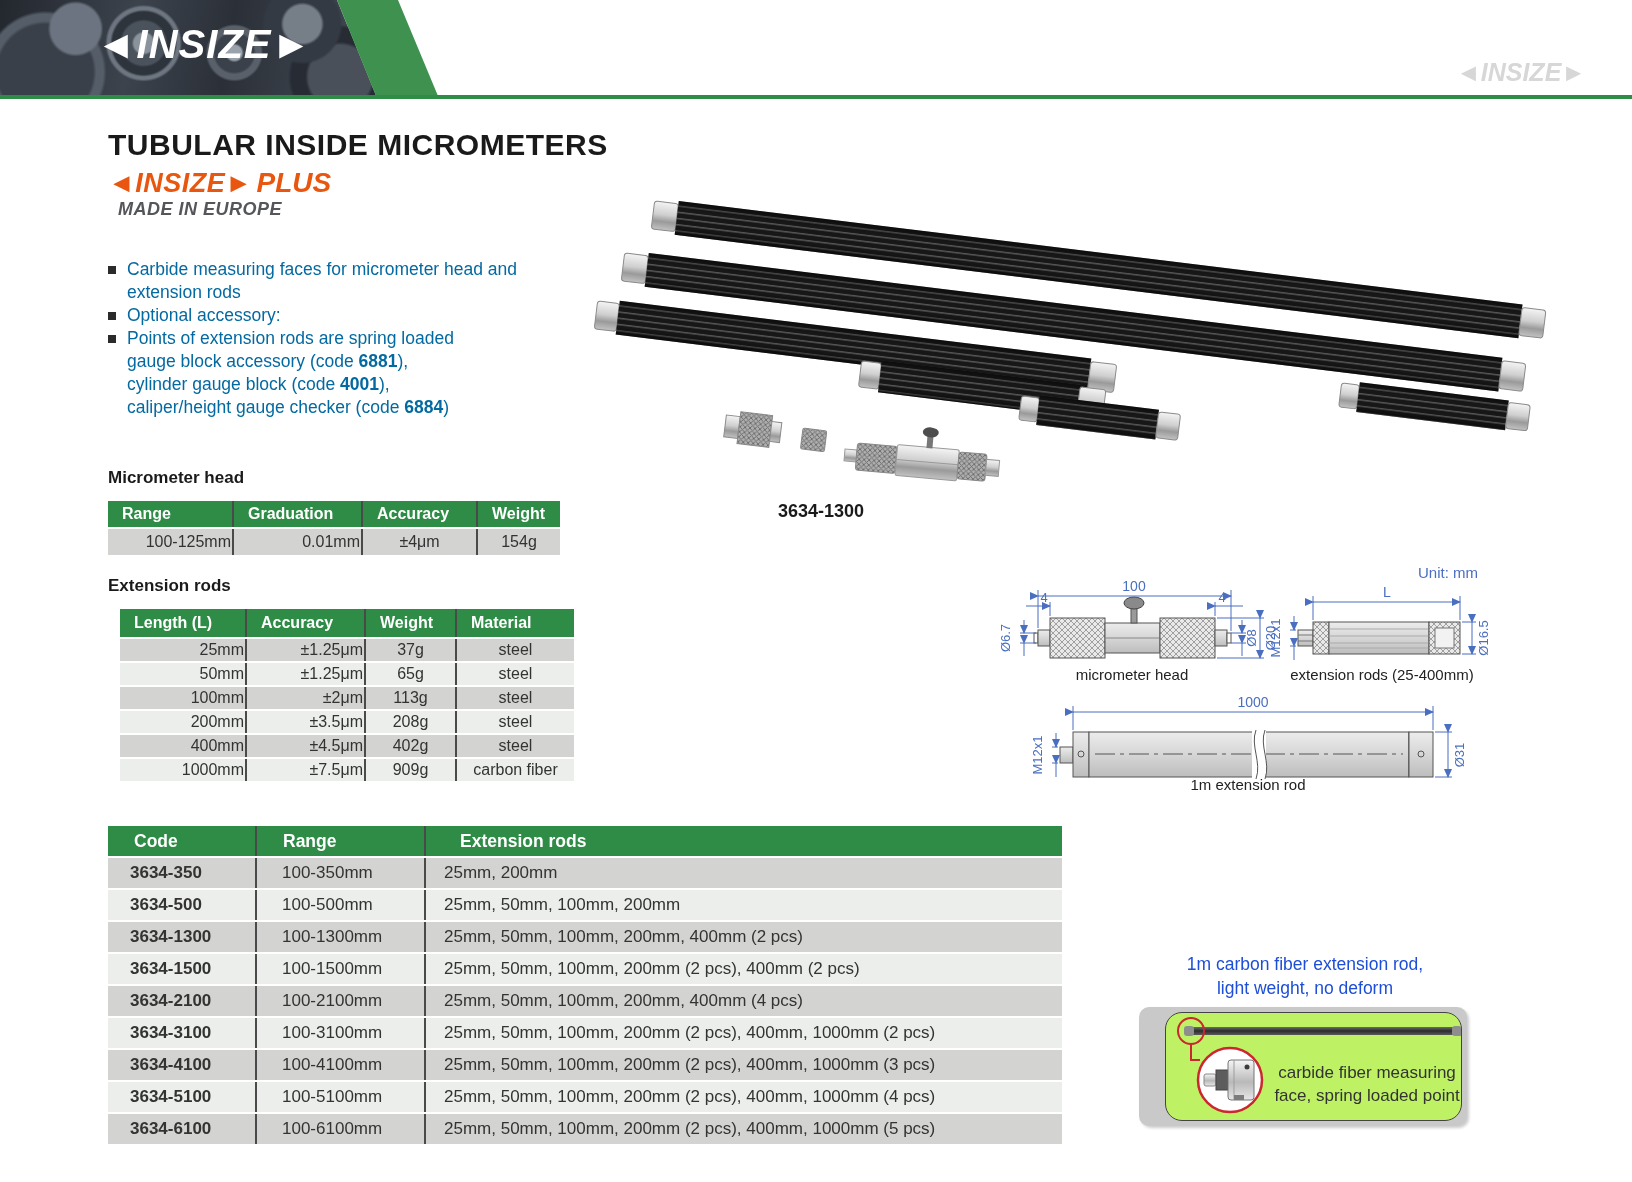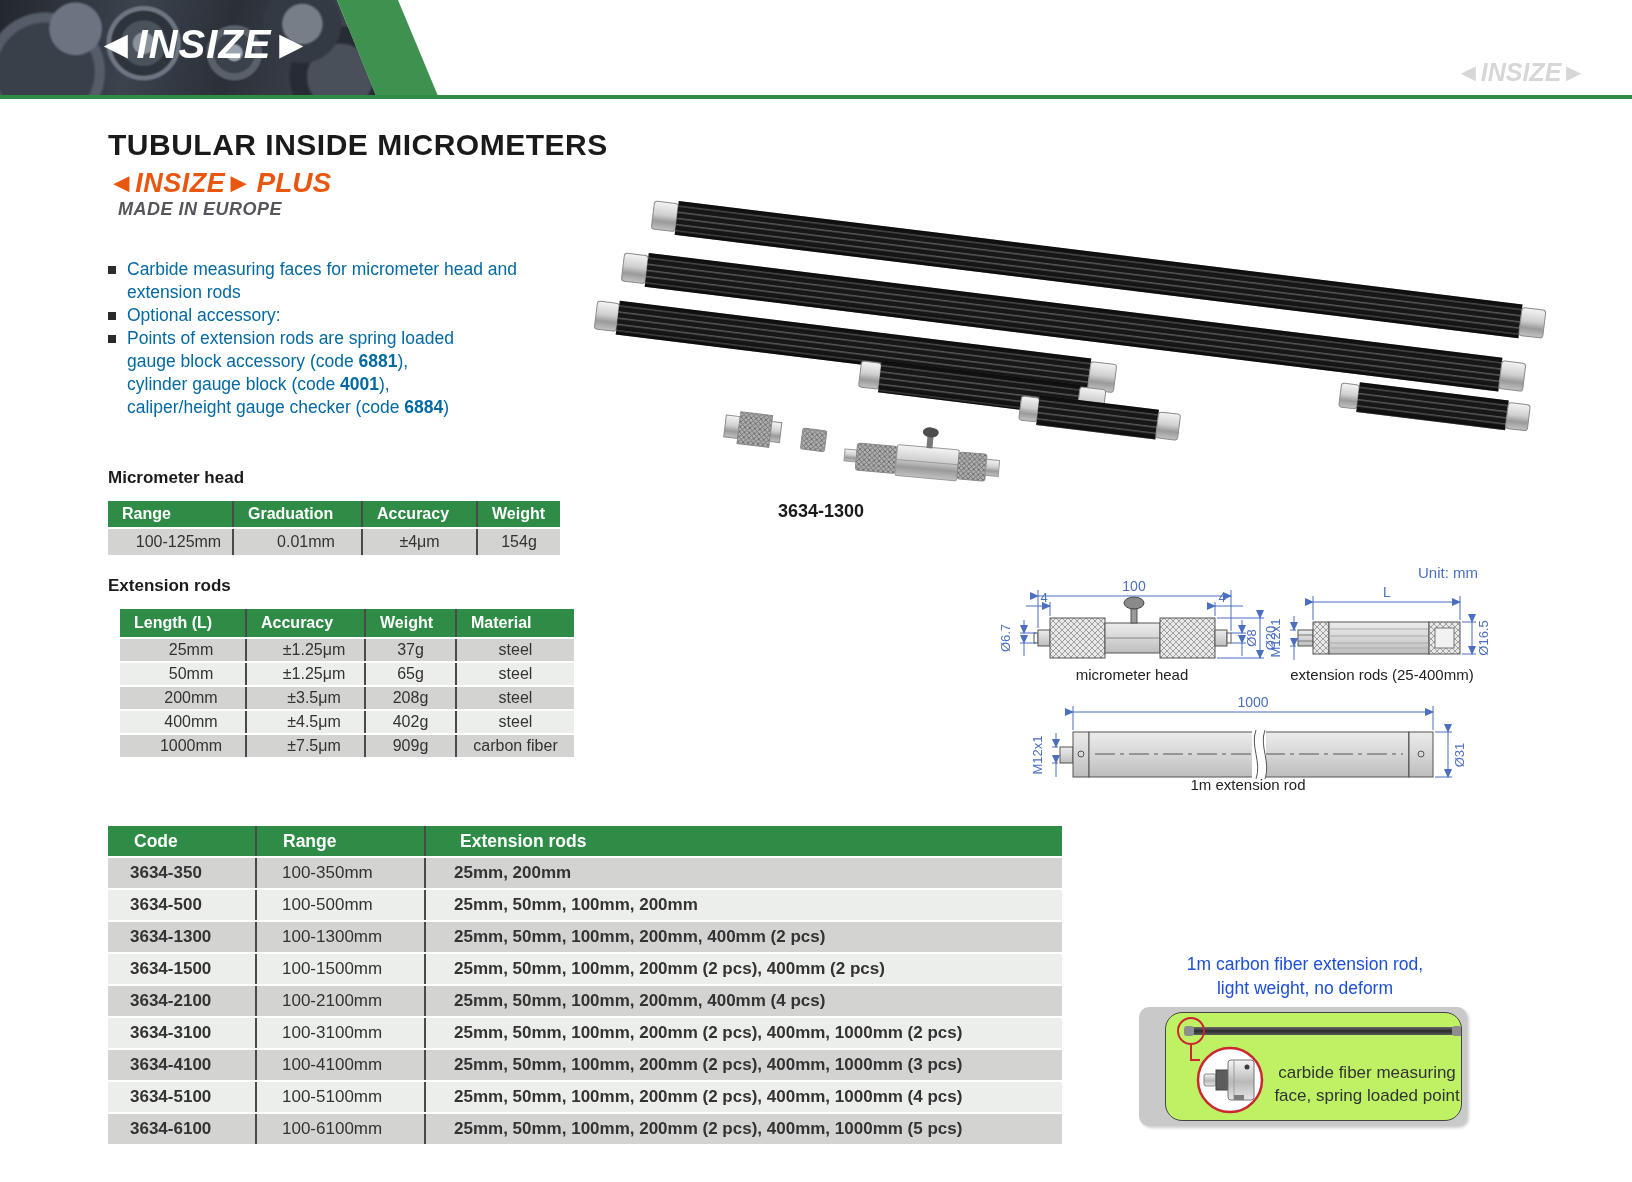--- a/index.html
+++ b/index.html
@@ -47,30 +47,30 @@
   table.spec th:last-child, table.spec td:last-child{border-right:none;}
   table.spec td{border-bottom:2px solid #fff;border-right:2px solid #4a4a4a;color:#333;}
   table.spec tr:nth-of-type(odd) td{background:#d3d4d2;}
   table.spec tr:nth-of-type(even) td{background:#eceeeb;}
   #head-table{left:108px;top:501px;width:452px;}
   #head-table th{height:26px;padding:0 0 0 14px;}
   #head-table td{height:24px;}
   #rods-table{left:120px;top:609px;width:454px;}
   #rods-table th{height:28px;padding:0 0 0 14px;}
   #rods-table td{height:20px;}
-  .c-left{padding-left:18px;text-align:center;}
+  .c-left{padding-left:18px;text-align:right;}
   .c-mid{text-align:center;}
 
   
   #codes-table{left:108px;top:826px;width:954px;font-size:17px;}
   #codes-table th{height:30px;padding:0 0 0 26px;font-size:17.5px;}
   #codes-table td{height:28px;}
   td.code-cell{font-weight:bold;padding-left:22px;margin-left:20px;}
   td.range-cell{padding-left:25px;}
-  td.rods-cell{padding-left:28px;font-weight:bold;}
+  td.rods-cell{padding-left:18px;}
   #codes-table th.rods-h{padding-left:34px;}
 
   
   .product-svg{position:absolute;left:570px;top:150px;}
   .product-code{position:absolute;left:778px;top:501px;font-size:18px;font-weight:bold;color:#1a1a1a;}
 
   
   .draw-svg{position:absolute;left:960px;top:540px;}
   .dim{fill:#4a6fc0;font-size:14px;}
   .dimS{fill:#4a6fc0;font-size:13px;}
@@ -168,20 +168,26 @@
           <td class="c-mid">steel</td>
         </tr>
 
         <tr>
           <td class="c-left">50mm</td>
           <td class="c-left">±1.25μm</td>
           <td class="c-mid">65g</td>
           <td class="c-mid">steel</td>
         </tr>
 
+        <tr>
+          <td class="c-left">100mm</td>
+          <td class="c-left">±2μm</td>
+          <td class="c-mid">113g</td>
+          <td class="c-mid">steel</td>
+        </tr>
 
         <tr>
           <td class="c-left">200mm</td>
           <td class="c-left">±3.5μm</td>
           <td class="c-mid">208g</td>
           <td class="c-mid">steel</td>
         </tr>
 
         <tr>
           <td class="c-left">400mm</td>

